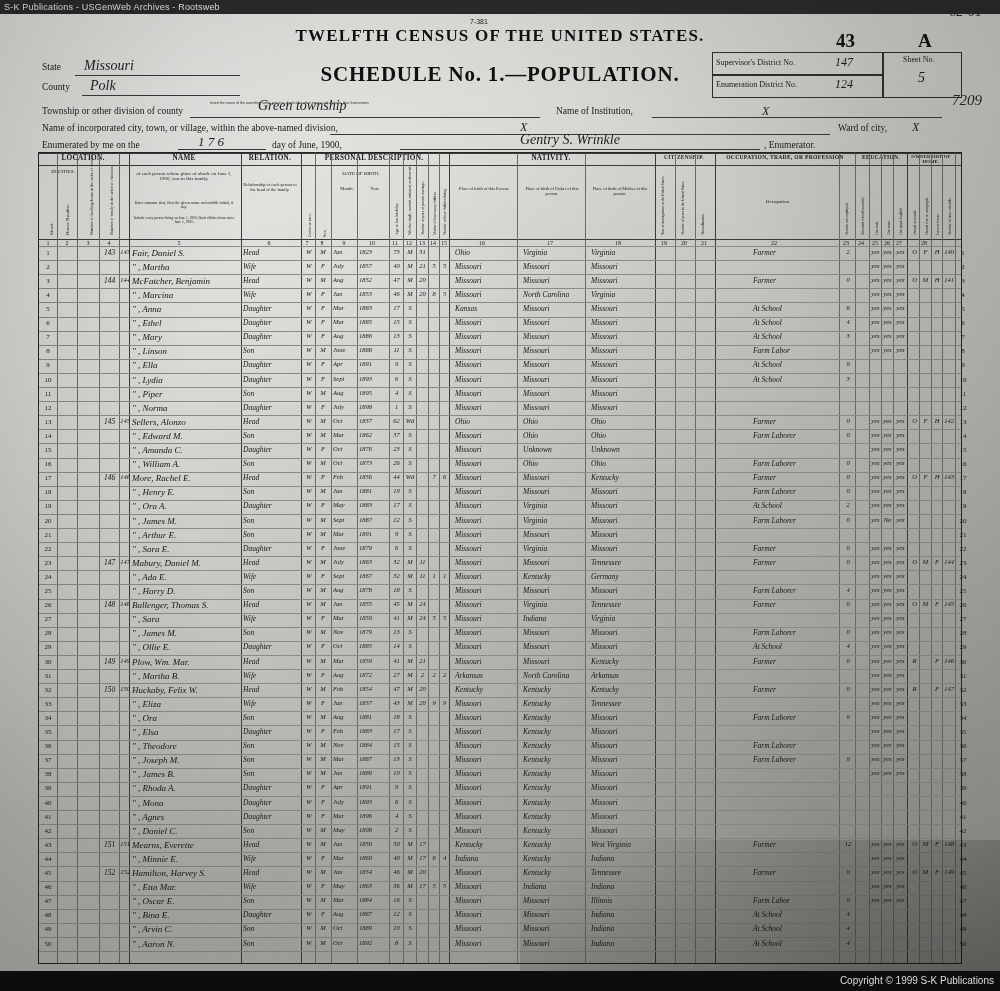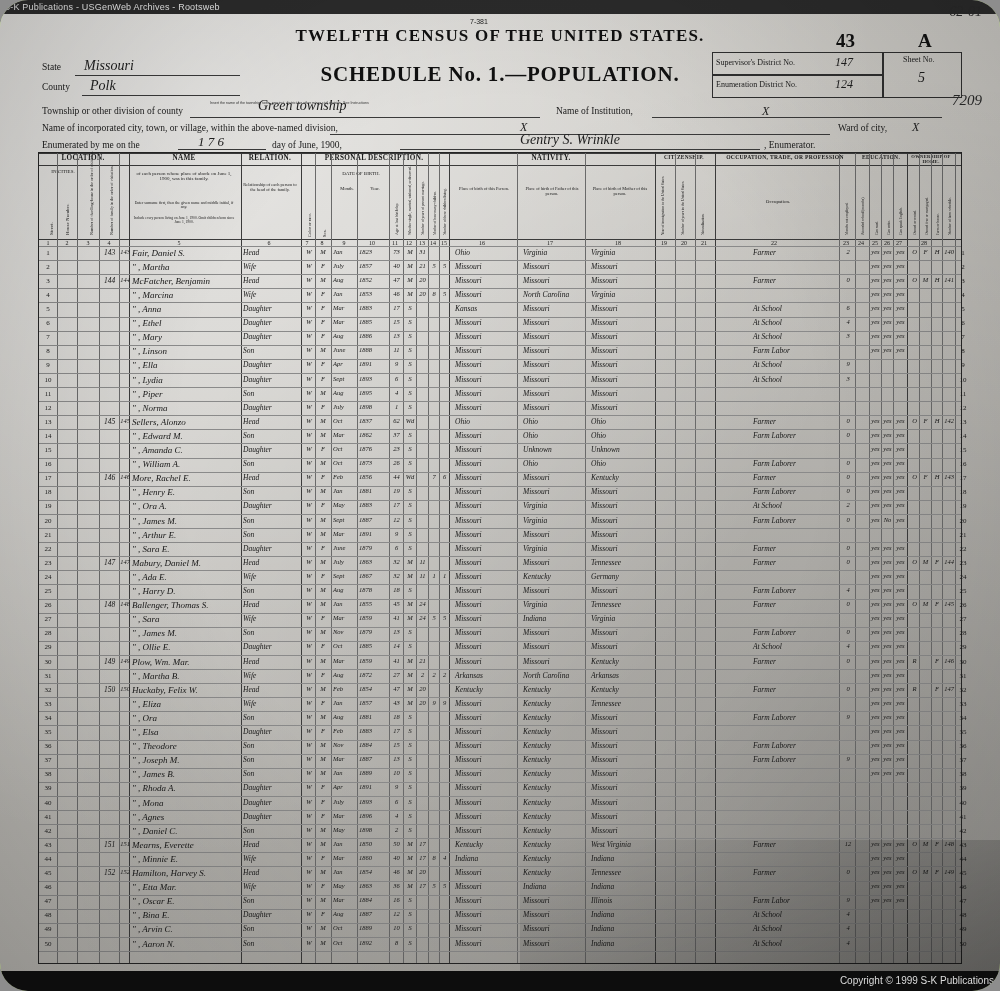--- a/index.html
+++ b/index.html
@@ -1,17 +1,17 @@
 <!DOCTYPE html>
 <html><head>
 <meta charset="utf-8">
 <style>
   html,body{margin:0;padding:0;background:#8d8d8d;}
   body{font-family:"Liberation Serif",serif;}
-  #page{position:relative;width:1000px;height:991px;background:#bef264;overflow:hidden;border-radius:28px;}
+  #page{position:relative;width:1000px;height:991px;background:#bef264;overflow:hidden;}
   
   #paper{position:absolute;left:0;top:0;width:1000px;height:991px;
     background:
       radial-gradient(ellipse at 20% 10%, rgba(255,255,255,0.55), rgba(255,255,255,0) 60%),
       radial-gradient(ellipse at 85% 85%, rgba(0,0,0,0.18), rgba(0,0,0,0) 65%),
       linear-gradient(180deg,#cfcdc8 0%,#c6c4bf 40%,#b4b2ad 100%);
   }
   .topbar{position:absolute;left:0;top:0;width:1000px;height:14px;background:#2b2b2b;color:#e8e8e8;
     font-family:"Liberation Sans",sans-serif;font-size:9px;line-height:14px;padding-left:4px;box-sizing:border-box;letter-spacing:.2px;}
   .botbar{position:absolute;left:0;bottom:0;width:1000px;height:20px;background:#0d0d0d;}

